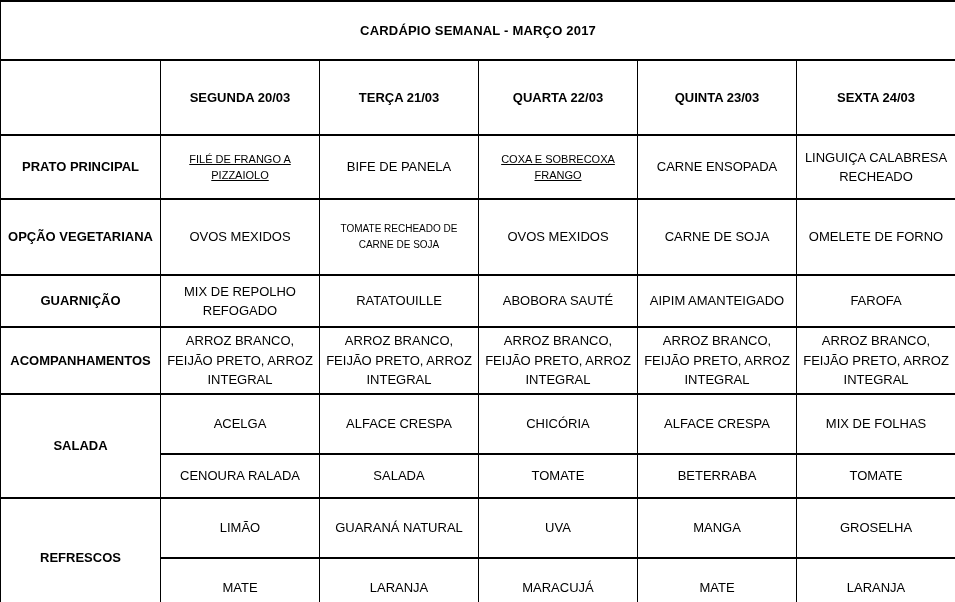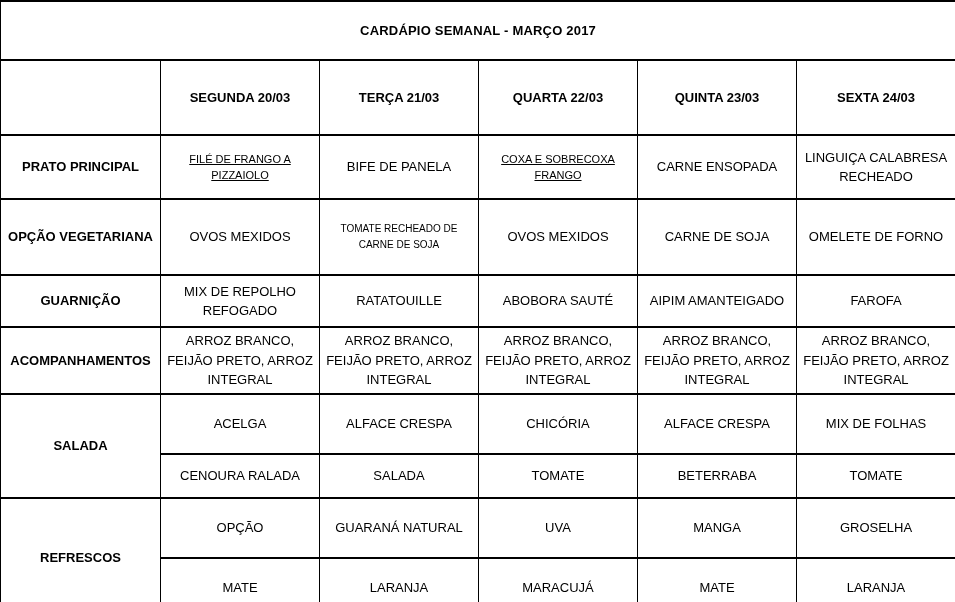--- a/index.html
+++ b/index.html
@@ -112,21 +112,21 @@
     <tr style="height:44px">
       <td class="cell">CENOURA RALADA</td>
       <td class="cell">SALADA</td>
       <td class="cell">TOMATE</td>
       <td class="cell">BETERRABA</td>
       <td class="cell">TOMATE</td>
     </tr>
 
     <tr style="height:60px">
       <td class="rowlabel" rowspan="2">REFRESCOS</td>
-      <td class="cell">OPÇÃO</td>
+      <td class="cell">LIMÃO</td>
       <td class="cell">GUARANÁ NATURAL</td>
       <td class="cell">UVA</td>
       <td class="cell">MANGA</td>
       <td class="cell">GROSELHA</td>
     </tr>
     <tr style="height:61px">
       <td class="cell">MATE</td>
       <td class="cell">LARANJA</td>
       <td class="cell">MARACUJÁ</td>
       <td class="cell">MATE</td>

